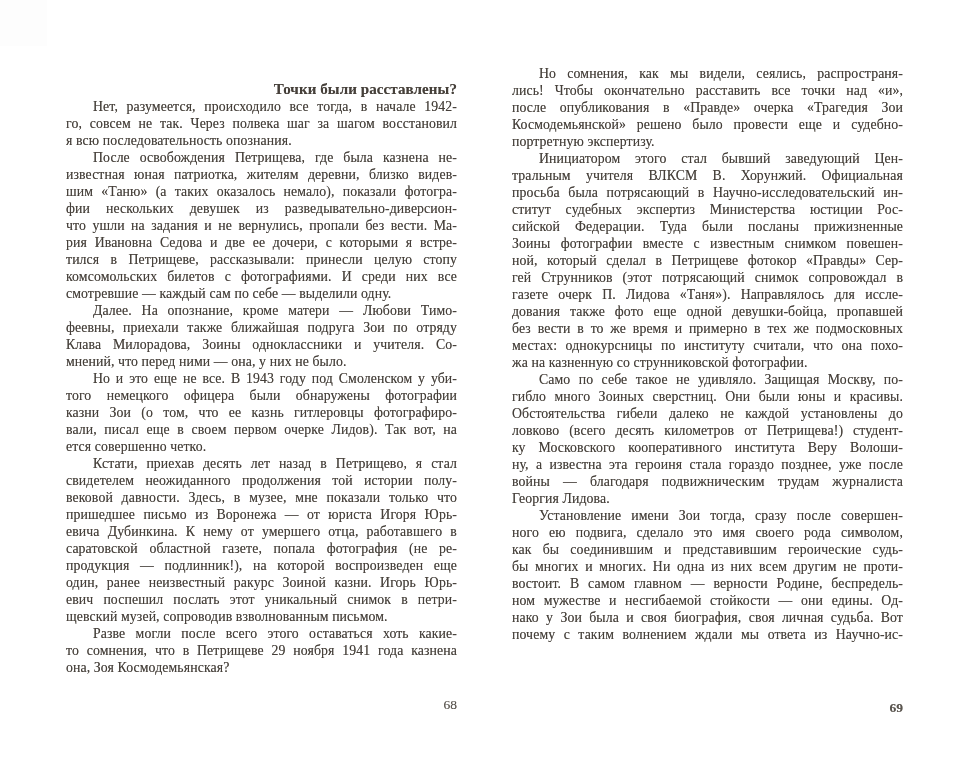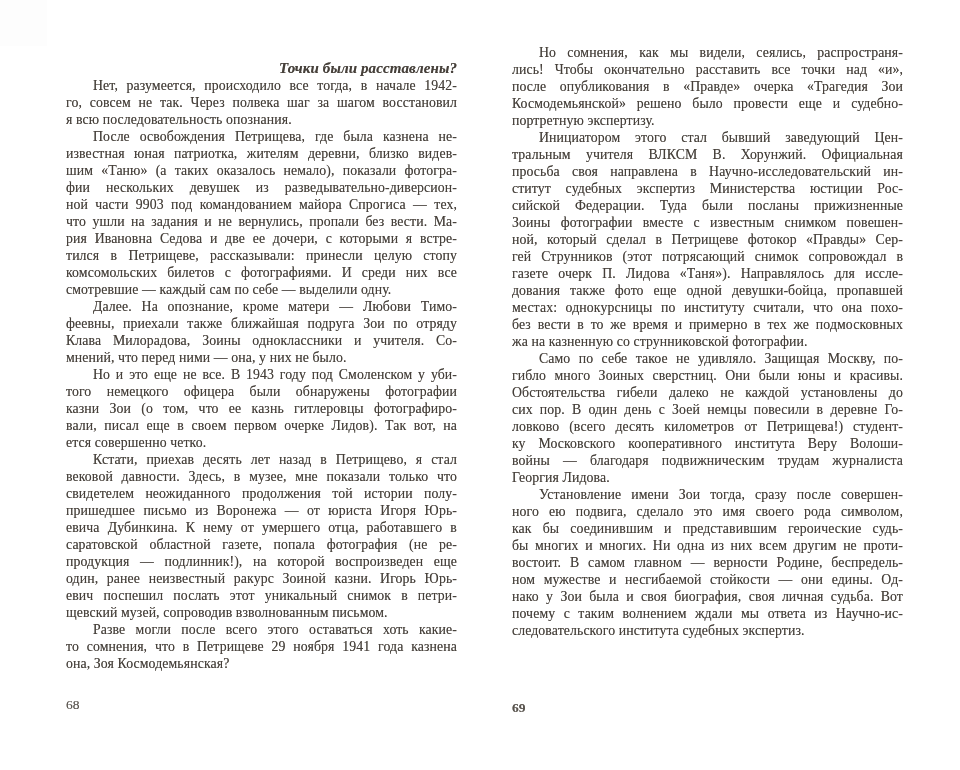--- a/index.html
+++ b/index.html
@@ -14,43 +14,43 @@
     background:var(--paper);
     font-family:"Liberation Serif","DejaVu Serif",serif;
     color:var(--ink);
     overflow:hidden;
   }
   .corner-artifact{
     position:absolute;left:0;top:0;width:47px;height:46px;
     background:#fdfdfd;
   }
   .text-column{
-    position:absolute;top:44px;width:391px;
+    position:absolute;top:65px;width:391px;
     font-size:13.8px;line-height:17px;
     letter-spacing:0.1px;
     text-shadow:0 0 0.4px rgba(70,64,58,0.55);
   }
   #col-left{left:66px;}
   #col-right{left:512px;}
   .section-heading{
     margin:16px 0 0 0;
     font-size:15px;line-height:17px;
-    font-weight:bold;font-style:italic;
+    font-weight:bold;
     text-align:right;
   }
   .para{margin:0;padding:0;}
   .line{
     height:17px;overflow:hidden;
     text-align:justify;text-align-last:justify;
   }
   .line.para-start{text-indent:27px;}
   .line.para-end{text-align-last:left;}
   .pagenum{
     position:absolute;top:697px;width:391px;
-    text-align:left;
+    text-align:right;
     font-size:13.5px;line-height:16px;
     color:var(--pagenum);
     text-shadow:0 0 0.4px rgba(90,85,79,0.5);
   }
   #pagenum-left{left:66px;}
   #pagenum-right{left:512px;top:700px;font-weight:bold;}
 </style>
 </head>
 <body>
 
@@ -64,21 +64,20 @@
   <div class="para">
         <div class="line para-start">Нет, разумеется, происходило все тогда, в начале 1942-</div>
         <div class="line">го, совсем не так. Через полвека шаг за шагом восстановил</div>
         <div class="line para-end">я всю последовательность опознания.</div>
       </div>
       <div class="para">
         <div class="line para-start">После освобождения Петрищева, где была казнена не-</div>
         <div class="line">известная юная патриотка, жителям деревни, близко видев-</div>
         <div class="line">шим «Таню» (а таких оказалось немало), показали фотогра-</div>
         <div class="line">фии нескольких девушек из разведывательно-диверсион-</div>
-        <div class="line">ной части 9903 под командованием майора Спрогиса — тех,</div>
         <div class="line">что ушли на задания и не вернулись, пропали без вести. Ма-</div>
         <div class="line">рия Ивановна Седова и две ее дочери, с которыми я встре-</div>
         <div class="line">тился в Петрищеве, рассказывали: принесли целую стопу</div>
         <div class="line">комсомольских билетов с фотографиями. И среди них все</div>
         <div class="line para-end">смотревшие — каждый сам по себе — выделили одну.</div>
       </div>
       <div class="para">
         <div class="line para-start">Далее. На опознание, кроме матери — Любови Тимо-</div>
         <div class="line">феевны, приехали также ближайшая подруга Зои по отряду</div>
         <div class="line">Клава Милорадова, Зоины одноклассники и учителя. Со-</div>
@@ -86,22 +85,22 @@
       </div>
       <div class="para">
         <div class="line para-start">Но и это еще не все. В 1943 году под Смоленском у уби-</div>
         <div class="line">того немецкого офицера были обнаружены фотографии</div>
         <div class="line">казни Зои (о том, что ее казнь гитлеровцы фотографиро-</div>
         <div class="line">вали, писал еще в своем первом очерке Лидов). Так вот, на</div>
         <div class="line para-end">ется совершенно четко.</div>
       </div>
       <div class="para">
         <div class="line para-start">Кстати, приехав десять лет назад в Петрищево, я стал</div>
+        <div class="line">свидетелем неожиданного продолжения той истории полу-</div>
         <div class="line">вековой давности. Здесь, в музее, мне показали только что</div>
-        <div class="line">свидетелем неожиданного продолжения той истории полу-</div>
         <div class="line">пришедшее письмо из Воронежа — от юриста Игоря Юрь-</div>
         <div class="line">евича Дубинкина. К нему от умершего отца, работавшего в</div>
         <div class="line">саратовской областной газете, попала фотография (не ре-</div>
         <div class="line">продукция — подлинник!), на которой воспроизведен еще</div>
         <div class="line">один, ранее неизвестный ракурс Зоиной казни. Игорь Юрь-</div>
         <div class="line">евич поспешил послать этот уникальный снимок в петри-</div>
         <div class="line para-end">щевский музей, сопроводив взволнованным письмом.</div>
       </div>
       <div class="para">
         <div class="line para-start">Разве могли после всего этого оставаться хоть какие-</div>
@@ -115,52 +114,51 @@
   <div class="para">
         <div class="line para-start">Но сомнения, как мы видели, сеялись, распространя-</div>
         <div class="line">лись! Чтобы окончательно расставить все точки над «и»,</div>
         <div class="line">после опубликования в «Правде» очерка «Трагедия Зои</div>
         <div class="line">Космодемьянской» решено было провести еще и судебно-</div>
         <div class="line para-end">портретную экспертизу.</div>
       </div>
       <div class="para">
         <div class="line para-start">Инициатором этого стал бывший заведующий Цен-</div>
         <div class="line">тральным учителя ВЛКСМ В. Хорунжий. Официальная</div>
-        <div class="line">просьба своя направлена в Научно-исследовательский ин-</div>
+        <div class="line">просьба была потрясающий в Научно-исследовательский ин-</div>
         <div class="line">ститут судебных экспертиз Министерства юстиции Рос-</div>
         <div class="line">сийской Федерации. Туда были посланы прижизненные</div>
         <div class="line">Зоины фотографии вместе с известным снимком повешен-</div>
         <div class="line">ной, который сделал в Петрищеве фотокор «Правды» Сер-</div>
         <div class="line">гей Струнников (этот потрясающий снимок сопровождал в</div>
         <div class="line">газете очерк П. Лидова «Таня»). Направлялось для иссле-</div>
         <div class="line">дования также фото еще одной девушки-бойца, пропавшей</div>
+        <div class="line">без вести в то же время и примерно в тех же подмосковных</div>
         <div class="line">местах: однокурсницы по институту считали, что она похо-</div>
-        <div class="line">без вести в то же время и примерно в тех же подмосковных</div>
         <div class="line para-end">жа на казненную со струнниковской фотографии.</div>
       </div>
       <div class="para">
         <div class="line para-start">Само по себе такое не удивляло. Защищая Москву, по-</div>
         <div class="line">гибло много Зоиных сверстниц. Они были юны и красивы.</div>
         <div class="line">Обстоятельства гибели далеко не каждой установлены до</div>
-        <div class="line">сих пор. В один день с Зоей немцы повесили в деревне Го-</div>
         <div class="line">ловково (всего десять километров от Петрищева!) студент-</div>
         <div class="line">ку Московского кооперативного института Веру Волоши-</div>
+        <div class="line">ну, а известна эта героиня стала гораздо позднее, уже после</div>
         <div class="line">войны — благодаря подвижническим трудам журналиста</div>
         <div class="line para-end">Георгия Лидова.</div>
       </div>
       <div class="para">
         <div class="line para-start">Установление имени Зои тогда, сразу после совершен-</div>
         <div class="line">ного ею подвига, сделало это имя своего рода символом,</div>
         <div class="line">как бы соединившим и представившим героические судь-</div>
         <div class="line">бы многих и многих. Ни одна из них всем другим не проти-</div>
         <div class="line">востоит. В самом главном — верности Родине, беспредель-</div>
         <div class="line">ном мужестве и несгибаемой стойкости — они едины. Од-</div>
         <div class="line">нако у Зои была и своя биография, своя личная судьба. Вот</div>
         <div class="line">почему с таким волнением ждали мы ответа из Научно-ис-</div>
-        <div class="line para-end">следовательского института судебных экспертиз.</div>
       </div>
     </div>
 
   <div class="pagenum" id="pagenum-left">68</div>
 
   <div class="pagenum" id="pagenum-right">69</div>
 
 </div>
 
 </body></html>

